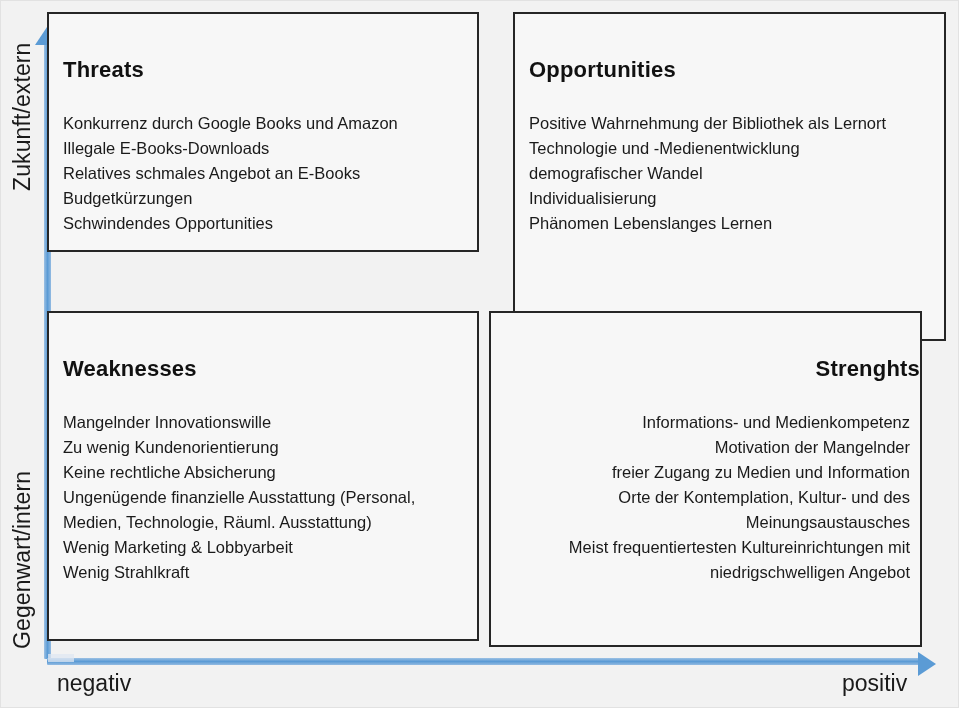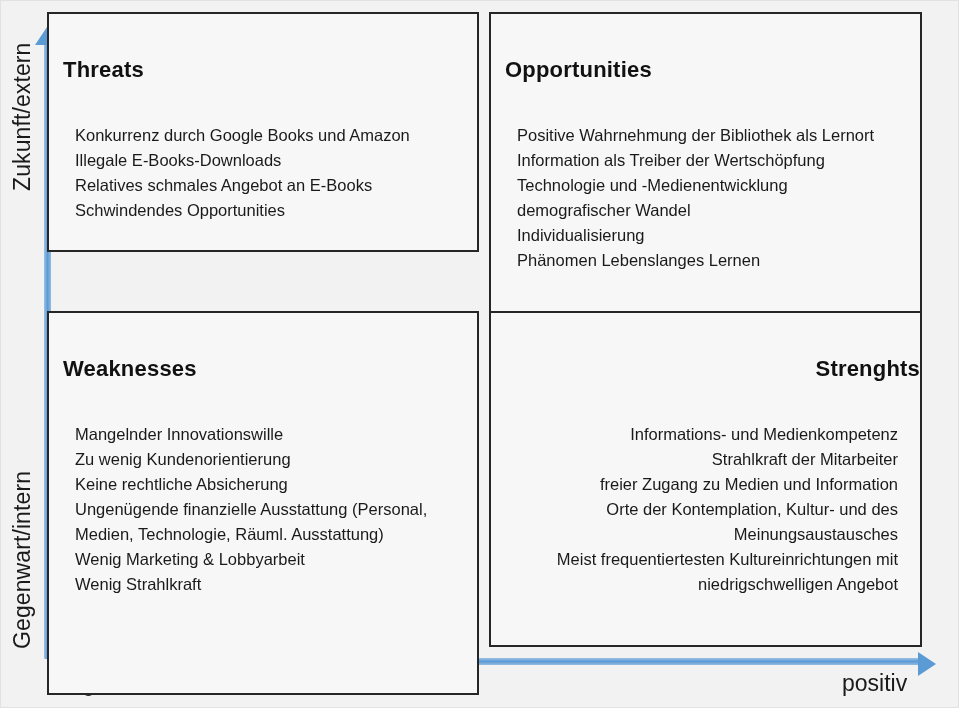--- a/index.html
+++ b/index.html
@@ -105,35 +105,35 @@
 
   
   .quad {
     position: absolute;
     background: #f7f7f7;
     border: 2px solid #262626;
     box-sizing: border-box;
     padding: 0;
   }
   #quad-threats       { left: 46px;  top: 11px;  width: 432px; height: 240px; }
-  #quad-opportunities { left: 488px; top: 11px;  width: 433px; height: 329px; }
-  #quad-weaknesses    { left: 46px;  top: 310px; width: 432px; height: 384px; }
+  #quad-opportunities { left: 512px; top: 11px;  width: 433px; height: 329px; }
+  #quad-weaknesses    { left: 46px;  top: 310px; width: 432px; height: 330px; }
   #quad-strenghts     { left: 488px; top: 310px; width: 433px; height: 336px; text-align: right; }
 
   .quad-title {
     font-size: 22px;
     font-weight: bold;
     color: #111111;
     margin: 0;
     padding: 45px 0 0 14px;
     line-height: 1;
     letter-spacing: .2px;
   }
   .quad-body {
-    margin: 12px;
+    margin: 0;
     padding: 30px 10px 0 14px;
     list-style: none;
     font-size: 16.5px;
     line-height: 25px;
     color: #1a1a1a;
   }
   .quad-body li {
     margin: 0;
     padding: 0;
     white-space: pre-line;
@@ -160,29 +160,29 @@
 
   <div class="axis-label-h" id="label-negativ">negativ</div>
   <div class="axis-label-h" id="label-positiv">positiv</div>
 
   <div class="quad" id="quad-threats">
     <div class="quad-title">Threats</div>
     <ul class="quad-body">
         <li>Konkurrenz durch Google Books und Amazon</li>
         <li>Illegale E-Books-Downloads</li>
         <li>Relatives schmales Angebot an E-Books</li>
+        <li>Budgetkürzungen</li>
         <li>Schwindendes Opportunities</li>
       </ul>
   </div>
 
   <div class="quad" id="quad-opportunities">
     <div class="quad-title">Opportunities</div>
     <ul class="quad-body">
         <li>Positive Wahrnehmung der Bibliothek als Lernort</li>
-        <li>Information als Treiber der Wertschöpfung</li>
         <li>Technologie und -Medienentwicklung</li>
         <li>demografischer Wandel</li>
         <li>Individualisierung</li>
         <li>Phänomen Lebenslanges Lernen</li>
       </ul>
   </div>
 
   <div class="quad" id="quad-weaknesses">
     <div class="quad-title">Weaknesses</div>
     <ul class="quad-body">
@@ -192,20 +192,20 @@
         <li>Ungenügende finanzielle Ausstattung (Personal, Medien, Technologie, Räuml. Ausstattung)</li>
         <li>Wenig Marketing &amp; Lobbyarbeit</li>
         <li>Wenig Strahlkraft</li>
       </ul>
   </div>
 
   <div class="quad" id="quad-strenghts">
     <div class="quad-title">Strenghts</div>
     <ul class="quad-body">
         <li>Informations- und Medienkompetenz</li>
-        <li>Strahlkraft der Mitarbeiter</li>
+        <li>Motivation der Mangelnder</li>
         <li>freier Zugang zu Medien und Information</li>
         <li>Orte der Kontemplation, Kultur- und des Meinungsaustausches</li>
         <li>Meist frequentiertesten Kultureinrichtungen mit niedrigschwelligen Angebot</li>
       </ul>
   </div>
 
 </div>
 
 </body></html>

